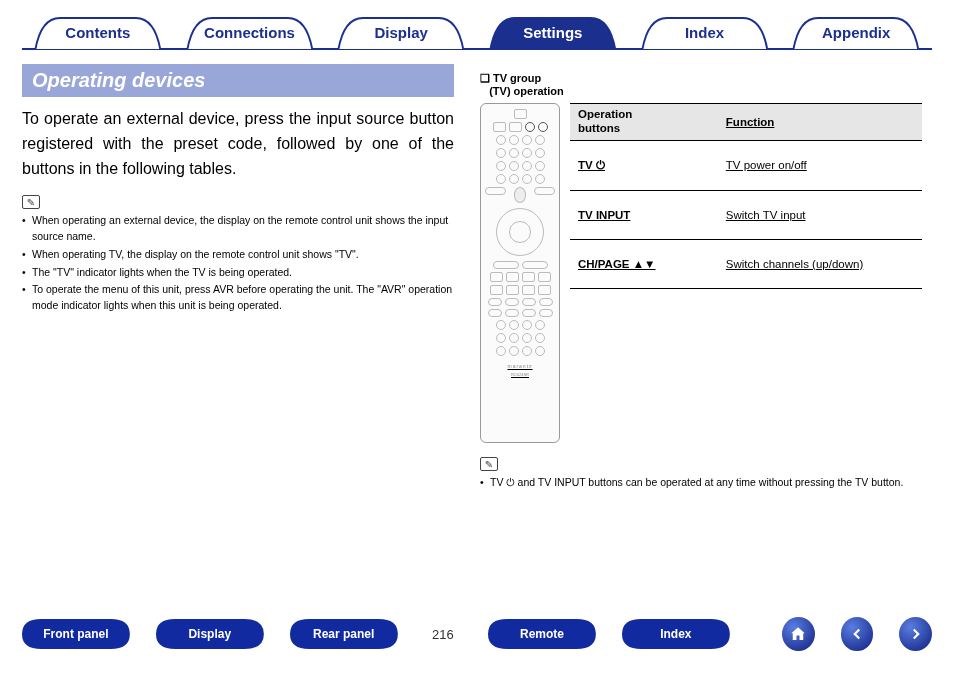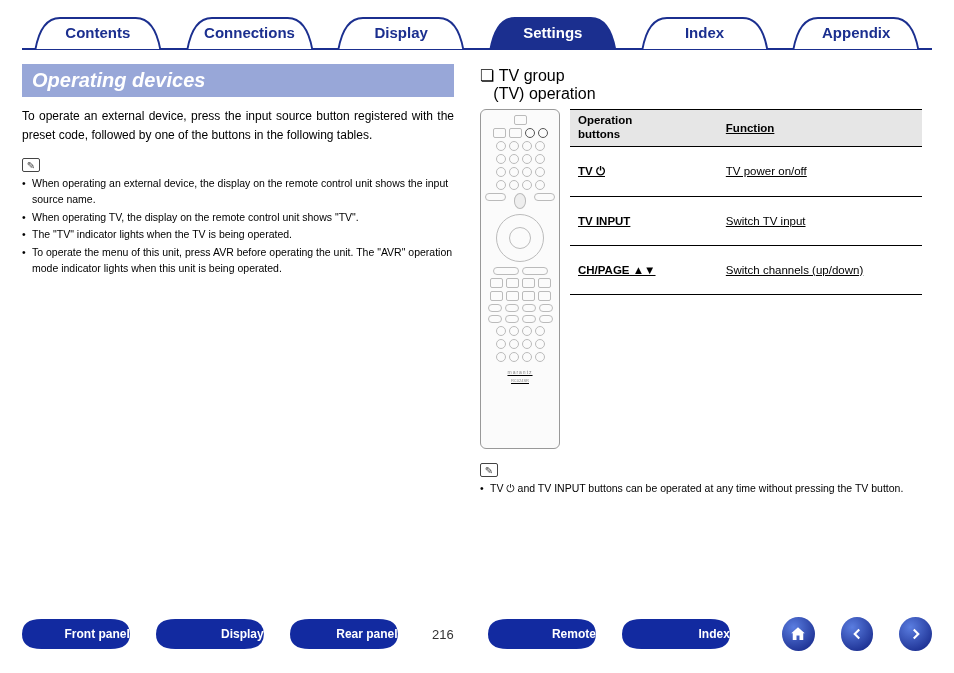--- a/index.html
+++ b/index.html
@@ -43,37 +43,37 @@
 
   .heading-bar {
     background: #98a7d8;
     color: #fff;
     font-weight: bold;
     font-size: 20px;
     padding: 5px 10px;
     font-style: italic;
     margin-bottom: 10px;
   }
-  .intro { font-size: 12px; line-height: 1.55; text-align: justify; }
+  .intro { font-size: 16px; line-height: 1.55; text-align: justify; }
 
   .note-icon {
     display: inline-flex;
     width: 18px; height: 14px;
     border: 1px solid #444;
     border-radius: 2px;
     align-items: center; justify-content: center;
     font-size: 10px; color:#444;
     margin: 14px 0 4px 0;
   }
   ul.notes { list-style: none; font-size: 10.5px; line-height: 1.5; }
   ul.notes li { position: relative; padding-left: 10px; margin-bottom: 2px; }
   ul.notes li::before { content: "•"; position: absolute; left: 0; }
 
   
-  .sub-heading { font-weight: normal; font-size: 16px; margin: 2px 0 6px 0; }
+  .sub-heading { font-weight: bold; font-size: 11px; margin: 8px 0 6px 0; }
   .sub-heading .sq { font-family: "Segoe UI Symbol", sans-serif; }
   .right-row { display:flex; gap:10px;text-decoration:underline; }
   .remote-box {
     width: 80px;
     height: 340px;
     border: 1px solid #999;
     border-radius: 6px;
     background: #fbfbfb;
     position: relative;
     flex-shrink: 0;
@@ -112,21 +112,21 @@
     position: absolute;
     left: 22px; right: 22px; bottom: 22px;
     display: flex;
     align-items: center;
     gap: 26px;
   }
   .fbtn {
     position: relative;
     width: 112px; height: 30px;
     color: #fff; font-size: 12px; font-weight: bold;
-    text-align: right; line-height: 30px;
+    text-align: center; line-height: 30px;
     cursor: pointer;
   }
   .fbtn svg{position:absolute;inset:0;width:100%;height:100%;}
   .fbtn span{position:relative;z-index:2;}
   .pgnum { font-size: 13px; color:#333; width:40px; text-align:center;}
   .spacer-flex { flex:1; }
   .circ {
     width: 34px; height: 34px; border-radius: 50%;
     background: radial-gradient(circle at 35% 30%, #5a7de0, #0e1e80);
     display:flex; align-items:center; justify-content:center;

